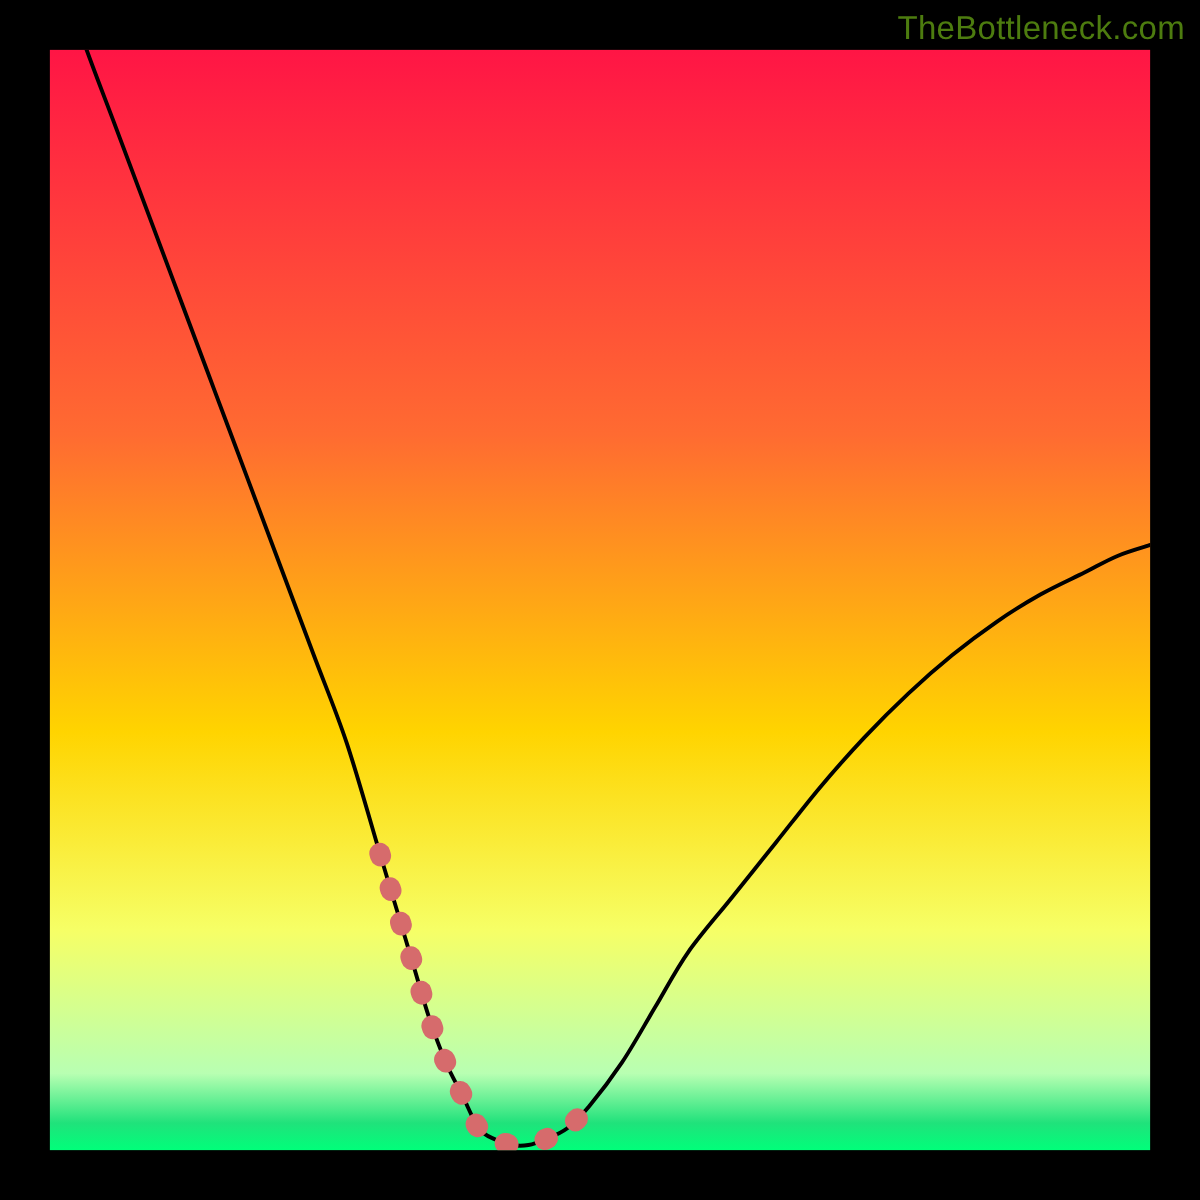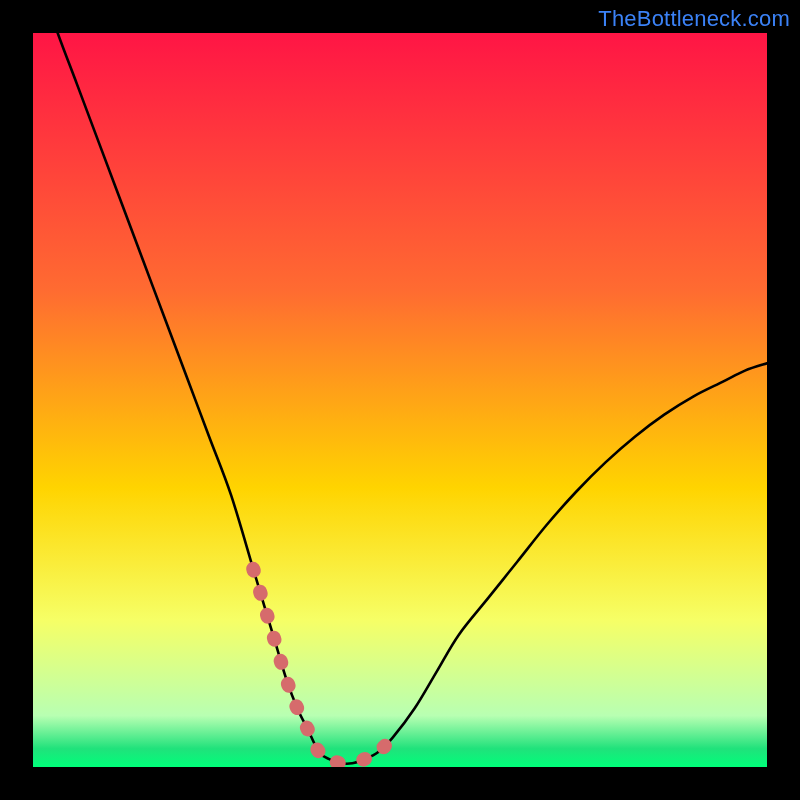--- a/index.html
+++ b/index.html
@@ -30,21 +30,21 @@
     inset: 0;
   }
   .curve-layer {
     position: absolute;
     inset: 0;
   }
   .watermark {
     position: absolute;
     top: 6px;
     right: 10px;
-    color: #3b82f6;
+    color: #4d7c0f;
     font-size: 22px;
     font-weight: 500;
     letter-spacing: 0.2px;
     user-select: none;
   }
 </style>
 </head>
 <body>
 
 <div class="stage">

